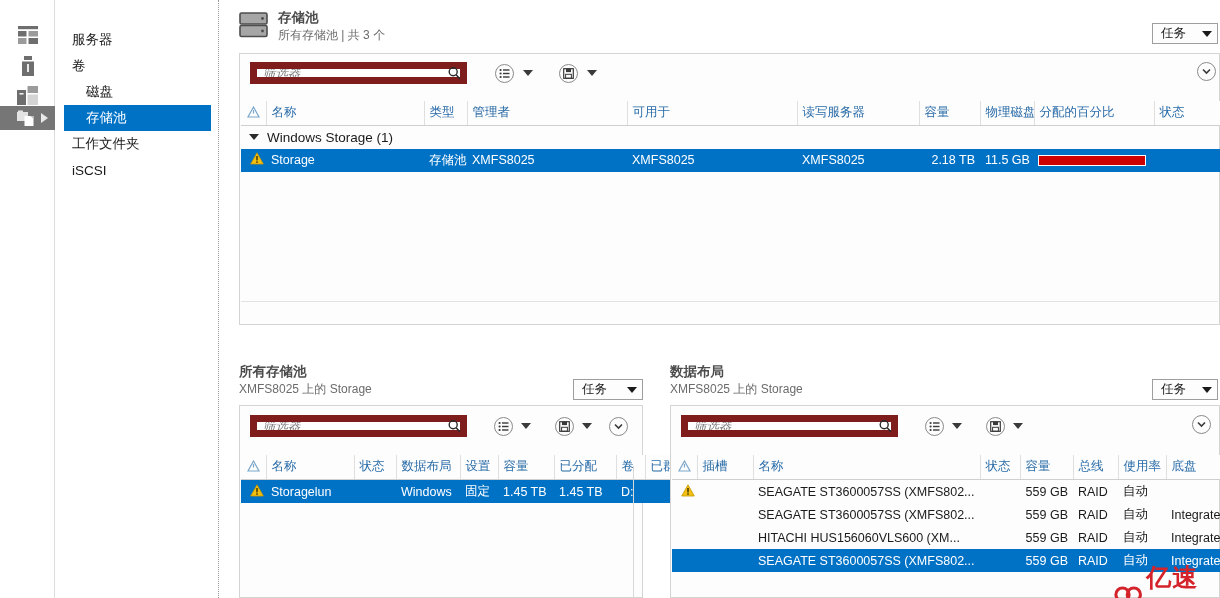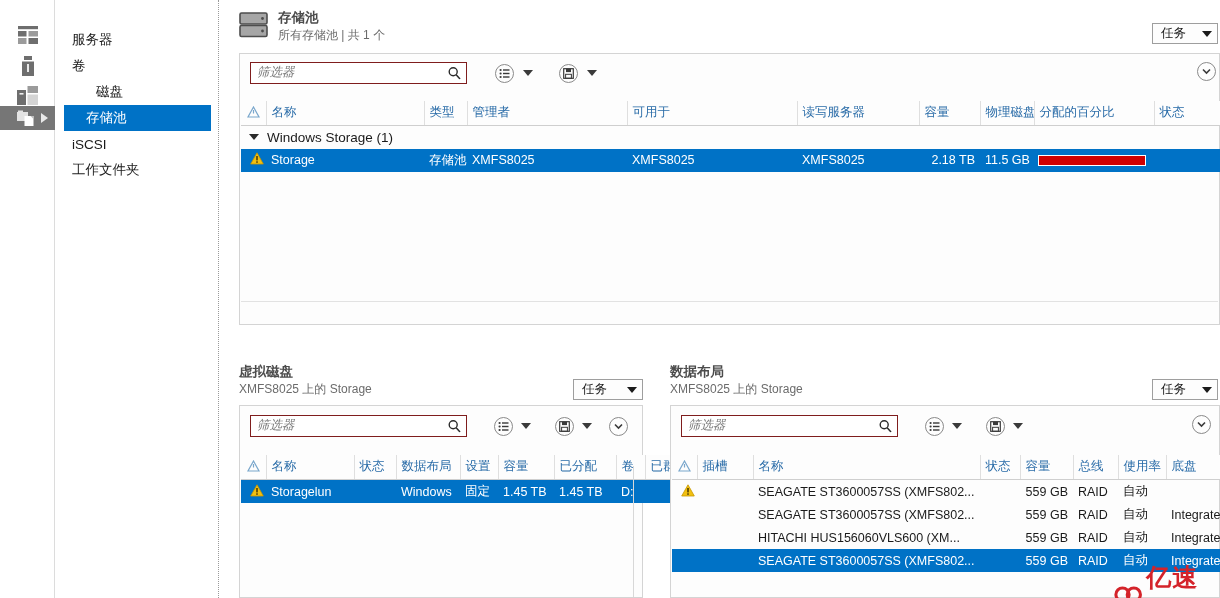--- a/index.html
+++ b/index.html
@@ -28,21 +28,21 @@
     border-top: 5px solid transparent; border-bottom: 5px solid transparent;
     border-left: 7px solid #e9e9e9;
   }
 
   
   .nav { position: absolute; left: 56px; top: 0; width: 162px; height: 444px; background:#fff; }
   .nav-item {
     height: 26px; display: flex; align-items: center;
     font-size: 13.5px; color: #1a1a1a; padding-left: 16px; white-space: nowrap;
   }
-  .nav-item.indent { padding-left: 40px; align-items: center; }
+  .nav-item.indent { padding-left: 30px; align-items: center; }
   .nav-item.selected { background: #0072c6; color: #ffffff; margin: 0 7px 0 8px; padding-left: 22px; }
 
   .vdotted {
     position: absolute; left: 218px; top: 0; width: 1px; height: 598px;
     border-left: 1px dotted #9a9a9a;
   }
 
   
   .panel-head { position: absolute; display: flex; align-items: flex-start; }
   .pool-ico { width: 30px; height: 30px; margin-right: 9px; flex: none; }
@@ -59,22 +59,22 @@
     border-left: 5px solid transparent; border-right: 5px solid transparent;
     border-top: 6px solid #1a1a1a; }
 
   
   .box { position: absolute; background: #fdfdfd; border: 1px solid #d4d4d4; }
 
   
   .toolbar { position: absolute; display: flex; align-items: center; }
   .filter-wrap { position: relative; }
   .filter-in {
-    height: 22px; border: 1px solid #7f1d1d; background: #fff;
-    font-family: Liberation Mono, monospace; font-size: 12.5px;
+    height: 22px; border: 7px solid #7f1d1d; background: #fff;
+    font-family: Liberation Serif, serif; font-size: 12.5px;
     font-style: italic; color: #7b7b7b; padding: 0 24px 0 6px; outline: none;
   }
   .mag {
     position: absolute; right: 6px; top: 50%; transform: translateY(-50%);
     pointer-events: none;
   }
   .circ-btn { width: 19px; height: 19px; border: 1px solid #8a8a8a; border-radius: 50%;
     display: flex; align-items: center; justify-content: center; background: #fdfdfd; }
   .tri-dn { width: 0; height: 0; border-left: 5px solid transparent;
     border-right: 5px solid transparent; border-top: 6px solid #3a3a3a; }
@@ -160,39 +160,39 @@
     <div class="nav-item">
       <span>卷</span>
     </div>
     <div class="nav-item indent">
       <span>磁盘</span>
     </div>
     <div class="nav-item selected">
       <span>存储池</span>
     </div>
     <div class="nav-item">
+      <span>工作文件夹</span>
+    </div>
+    <div class="nav-item">
       <span>iSCSI</span>
-    </div>
-    <div class="nav-item">
-      <span>工作文件夹</span>
     </div>
   </div>
 
   <div class="vdotted"></div>
 
   <div class="panel-head" style="left:239px; top:10px;">
     <svg class="pool-ico" viewBox="0 0 30 30">
       <rect x="1" y="3" width="27" height="11" rx="1.5" fill="#a6a6a6" stroke="#4d4d4d" stroke-width="1.6"></rect>
       <rect x="1" y="15.5" width="27" height="11" rx="1.5" fill="#a6a6a6" stroke="#4d4d4d" stroke-width="1.6"></rect>
       <circle cx="23.5" cy="8.5" r="1.4" fill="#4d4d4d"></circle>
       <circle cx="23.5" cy="21" r="1.4" fill="#4d4d4d"></circle>
     </svg>
     <div>
       <div class="ph-title">存储池</div>
-      <div class="ph-sub">所有存储池 | 共 1 个</div>
+      <div class="ph-sub">所有存储池 | 共 3 个</div>
     </div>
   </div>
 
   <div class="tasks-btn" style="position:absolute; left:1152px; top:23px; width:66px;">
     <span>任务</span>
     <span class="cap"></span>
   </div>
 
   <div class="box" style="left:239px; top:53px; width:981px; height:272px; background:#fdfdfd;">
 
@@ -294,21 +294,21 @@
             <td></td>
           </tr>
         </tbody>
       </table>
     </div>
 
     <div style="position:absolute;left:1px;right:1px;bottom:22px;height:1px;background:#e2e2e2;"></div>
   </div>
 
   <div class="panel-head" style="left:239px; top:364px; display:block;">
-    <div class="ph-title">虚拟磁盘</div>
+    <div class="ph-title">所有存储池</div>
     <div class="ph-sub">XMFS8025 上的 Storage</div>
   </div>
   <div class="tasks-btn" style="position:absolute; left:573px; top:379px; width:70px;">
     <span>任务</span>
     <span class="cap"></span>
   </div>
 
   <div class="box" style="left:239px; top:405px; width:404px; height:193px;">
     <div class="toolbar" style="left:10px; top:9px;">
       <div class="filter-wrap">

